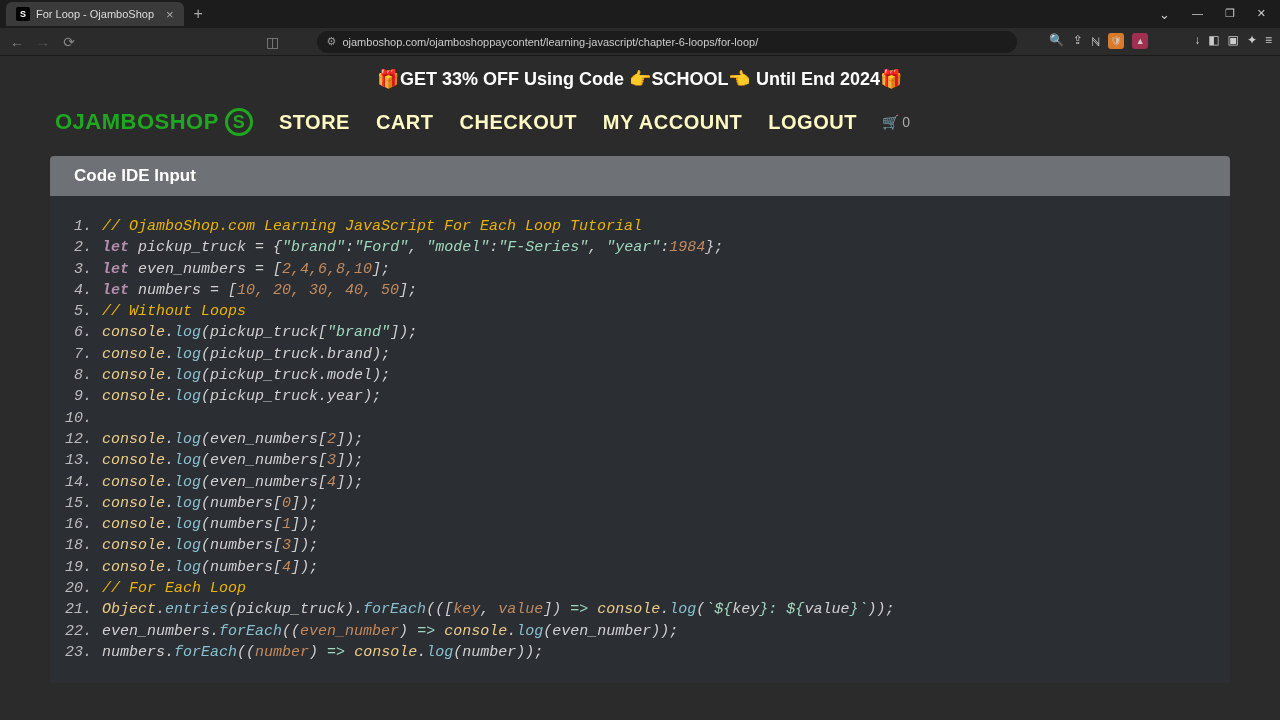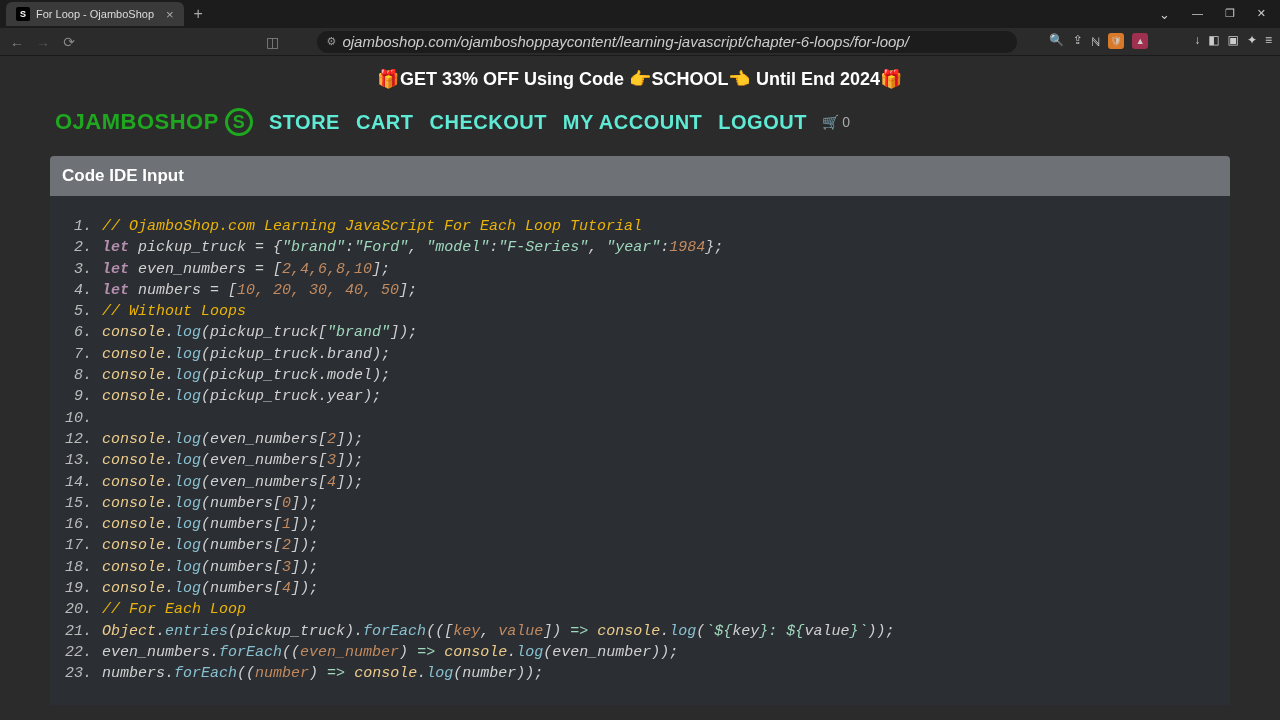--- a/index.html
+++ b/index.html
@@ -12,45 +12,45 @@
 .tab-close { color: #aaa; cursor: pointer; font-size: 13px; margin-left: 6px; }
 .new-tab { color: #aaa; font-size: 16px; margin-left: 10px; cursor: pointer; }
 .window-controls { margin-left: auto; display: flex; gap: 10px; padding-right: 8px; color: #ccc; font-size: 11px; }
 .window-controls span { cursor: pointer; padding: 2px 6px; }
 .wc-chevron { font-size: 13px; }
 
 .url-bar { background: #2b2b2b; height: 28px; display: flex; align-items: center; padding: 0 8px; gap: 8px; border-bottom: 1px solid #1a1a1a; }
 .nav-btn { color: #888; cursor: pointer; font-size: 14px; width: 18px; text-align: center; }
 .url-input-wrap { flex: 1; display: flex; align-items: center; background: #1c1c1c; border-radius: 14px; height: 22px; padding: 0 10px; max-width: 700px; margin: 0 auto; }
 .url-icon { color: #999; font-size: 11px; margin-right: 6px; }
-.url-text { color: #ccc; font-size: 15px; flex: 1; font-style: italic; }
+.url-text { color: #ccc; font-size: 11px; flex: 1; }
 .url-controls { display: flex; gap: 8px; color: #ccc; font-size: 12px; }
 .url-controls span { cursor: pointer; }
 .ext-badge { width: 16px; height: 16px; border-radius: 3px; display: inline-flex; align-items: center; justify-content: center; font-size: 9px; }
 .ext-orange { background: #d97a2b; }
 .ext-red { background: #a03050; }
 .bookmark-icon { color: #888; font-size: 14px; margin-right: 4px; }
 
 
 .page { background: #2b2b2b; height: calc(720px - 56px); overflow-y: scroll; position: relative; }
 .page::-webkit-scrollbar { width: 12px; }
 .page::-webkit-scrollbar-track { background: #2b2b2b; }
 .page::-webkit-scrollbar-thumb { background: #555; border-radius: 6px; }
 
 .promo { text-align: center; padding: 12px; color: #fff; font-size: 18px; font-weight: bold; }
 
-.nav { display: flex; align-items: center; gap: 16px; padding: 6px 55px 20px; }
+.nav { display: flex; align-items: center; gap: 26px; padding: 6px 55px 20px; }
 .nav-logo { font-family: Impact, sans-serif; font-size: 22px; font-weight: 900; color: #1fa81f; letter-spacing: 0.5px; display: flex; align-items: center; gap: 6px; }
 .nav-logo-s { width: 28px; height: 28px; border: 3px solid #1fa81f; border-radius: 50%; display: inline-flex; align-items: center; justify-content: center; font-size: 18px; font-weight: 900; color: #1fa81f; background: #2b2b2b; }
-.nav-link { font-family: Impact, sans-serif; font-size: 20px; font-weight: 900; color: #5eead4; text-decoration: none; letter-spacing: 0.5px; cursor: pointer; }
+.nav-link { font-family: Impact, sans-serif; font-size: 20px; font-weight: 900; color: #fef9c3; text-decoration: none; letter-spacing: 0.5px; cursor: pointer; }
 .nav-cart { color: #1fa81f; display: flex; align-items: center; gap: 2px; cursor: pointer; font-size: 14px; }
 .nav-cart-count { color: #aaa; font-size: 14px; }
 
 .content-pad { padding: 0 50px 40px; }
-.ide-header { background: #6e7276; color: #fff; font-size: 17px; font-weight: bold; padding: 10px 12px; border-radius: 4px 4px 0 0; }
+.ide-header { background: #6e7276; color: #fff; font-size: 17px; font-weight: bold; padding: 10px 24px; border-radius: 4px 4px 0 0; }
 .ide-body { background: #2b2e33; padding: 20px 14px; font-family: "Courier New", monospace; font-size: 15px; line-height: 1.42; font-style: italic; }
 
 .code-line { display: flex; }
 .ln { color: #bbb; text-align: right; width: 28px; margin-right: 10px; flex-shrink: 0; font-style: italic; }
 .ln::after { content: "."; }
 .code { white-space: pre; }
 
 .c-comment { color: #eab308; }
 .c-key { color: #b48ead; font-weight: bold; }
 .c-ident { color: #d0d0d0; }
@@ -197,24 +197,20 @@
 <div class="code-line">
           <span class="ln">15</span>
           <span class="code"><span class="c-obj">console</span><span class="c-punc">.</span><span class="c-method">log</span><span class="c-punc">(</span><span class="c-ident">numbers</span><span class="c-punc">[</span><span class="c-num">0</span><span class="c-punc">]</span><span class="c-punc">);</span></span>
         </div>
 
 <div class="code-line">
           <span class="ln">16</span>
           <span class="code"><span class="c-obj">console</span><span class="c-punc">.</span><span class="c-method">log</span><span class="c-punc">(</span><span class="c-ident">numbers</span><span class="c-punc">[</span><span class="c-num">1</span><span class="c-punc">]</span><span class="c-punc">);</span></span>
         </div>
 
-<div class="code-line">
-          <span class="ln">17</span>
-          <span class="code"><span class="c-obj">console</span><span class="c-punc">.</span><span class="c-method">log</span><span class="c-punc">(</span><span class="c-ident">numbers</span><span class="c-punc">[</span><span class="c-num">2</span><span class="c-punc">]</span><span class="c-punc">);</span></span>
-        </div>
 
 <div class="code-line">
           <span class="ln">18</span>
           <span class="code"><span class="c-obj">console</span><span class="c-punc">.</span><span class="c-method">log</span><span class="c-punc">(</span><span class="c-ident">numbers</span><span class="c-punc">[</span><span class="c-num">3</span><span class="c-punc">]</span><span class="c-punc">);</span></span>
         </div>
 
 <div class="code-line">
           <span class="ln">19</span>
           <span class="code"><span class="c-obj">console</span><span class="c-punc">.</span><span class="c-method">log</span><span class="c-punc">(</span><span class="c-ident">numbers</span><span class="c-punc">[</span><span class="c-num">4</span><span class="c-punc">]</span><span class="c-punc">);</span></span>
         </div>

